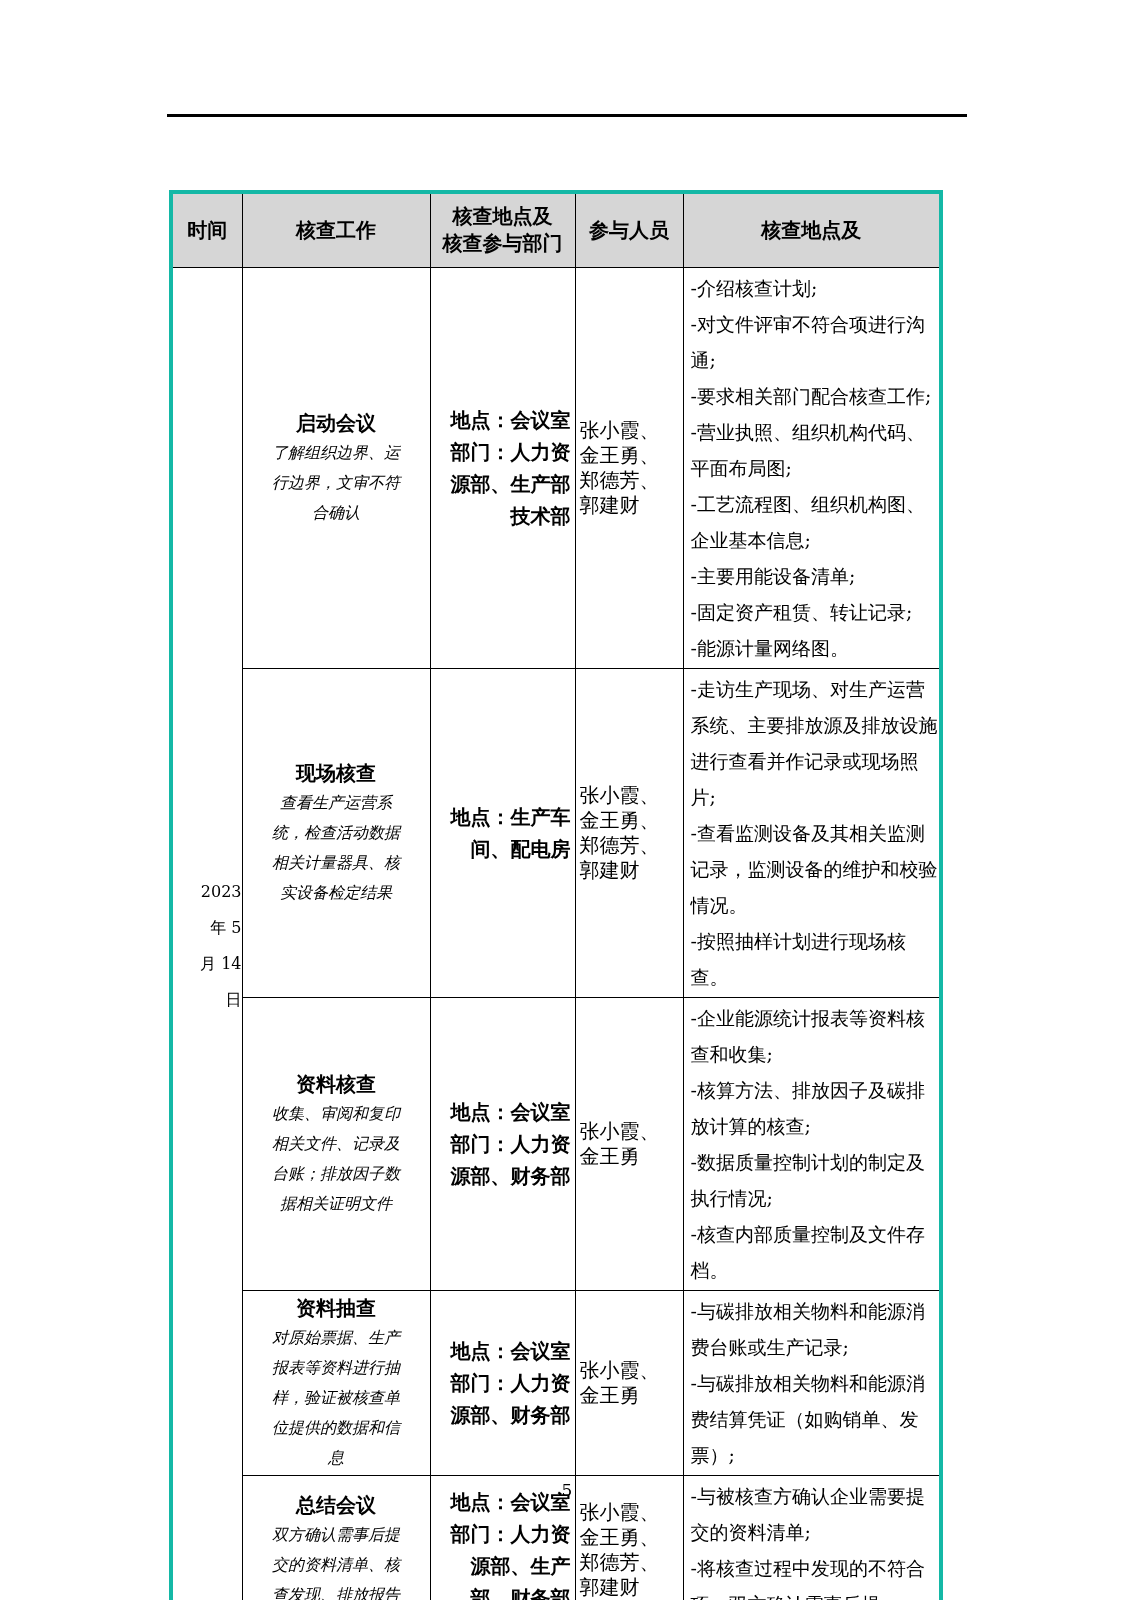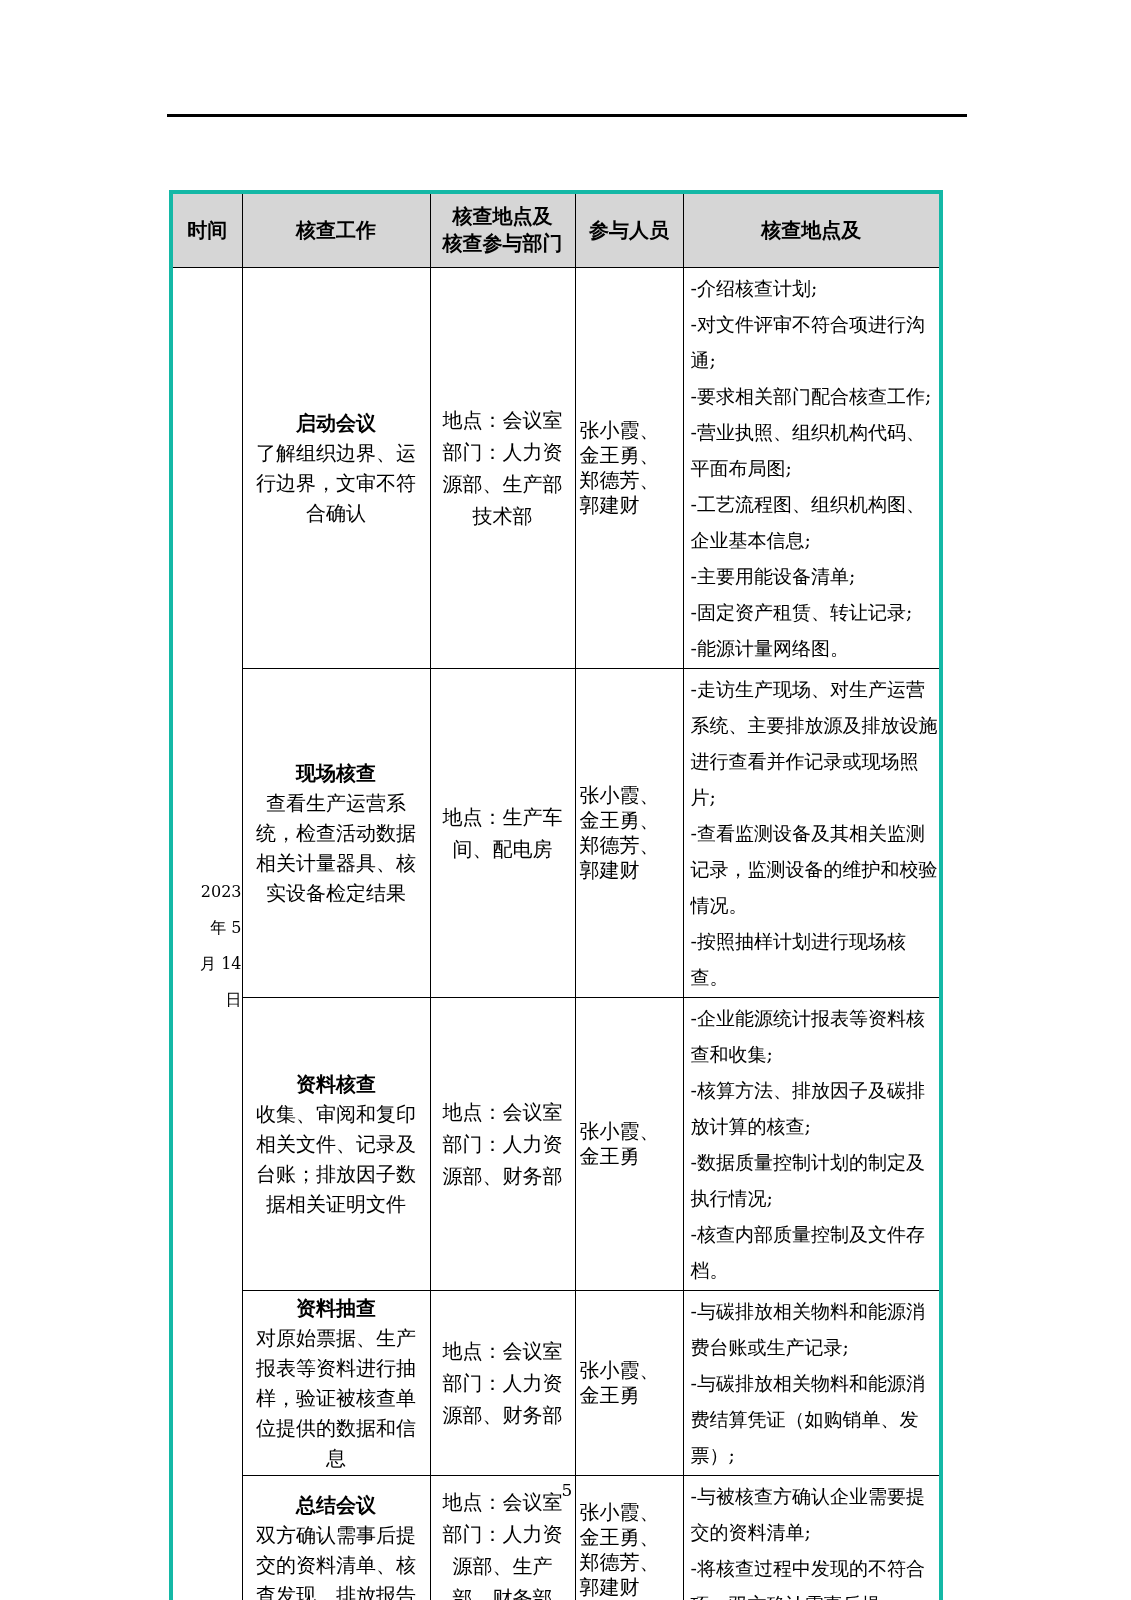--- a/index.html
+++ b/index.html
@@ -54,23 +54,23 @@
   tr.r1 td { height:266px; }
   tr.r2 td { height:238px; }
   tr.r3 td { height:175px; }
   tr.r4 td { height:121px; }
 
   td.time-cell {
     text-align:right; white-space:pre-line; line-height:36px; font-size:16px;
   }
   td.work-cell { text-align:center; padding:2px 6px;margin-top:32px; }
   .work-title { font-weight:bold; font-size:20px; line-height:30px; }
-  .work-desc  { font-size:20px; line-height:30px; white-space:pre-line; }
+  .work-desc  { font-size:16px; line-height:30px; white-space:pre-line;font-style:italic; }
   td.loc-cell {
-    text-align:center; white-space:pre-line; line-height:32px; padding:2px 4px;
+    text-align:right; white-space:pre-line; line-height:32px; padding:2px 4px;font-weight:bold;
   }
   td.people-cell {
     text-align:left; white-space:pre-line; line-height:25px; padding:2px 4px;
   }
   td.content-cell {
     text-align:left; white-space:pre-line;
     line-height:36px; font-size:19px;
     padding:2px 1px 2px 7px;
   }
   

